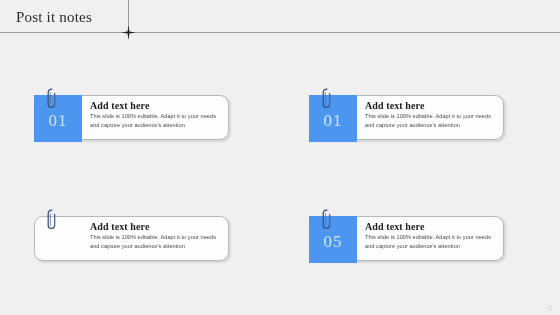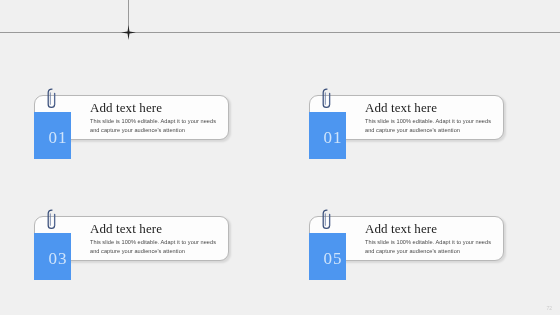--- a/index.html
+++ b/index.html
@@ -86,22 +86,22 @@
     height: 45px;
     background: #fdfdfd;
     border: 1px solid #b8b8b8;
     border-radius: 9px;
     box-shadow: 1.5px 1.5px 2px rgba(0,0,0,0.10);
     box-sizing: border-box;
   }
   .card-number-block {
     position: absolute;
     left: 0;
-    top: 17px;
-    width: 37px;
+    top: 0;
+    width: 48px;
     height: 47px;
     background: #4d96f0;
     z-index: 2;
   }
   .card-number {
     position: absolute;
     left: 0;
     top: 0;
     width: 48px;
     height: 47px;
@@ -127,22 +127,22 @@
 
   .card-text {
     position: absolute;
     left: 56px;
     top: 5px;
     width: 132px;
     z-index: 3;
   }
   .card-heading {
     font-family: "Liberation Serif", serif;
-    font-weight: normal;
-    font-size: 13px;
+    font-weight: bold;
+    font-size: 10px;
     color: #1d1d1d;
     margin: 0 0 1px 0;
     letter-spacing: 0.1px;
   }
   .card-desc {
     font-family: "Liberation Sans", sans-serif;
     font-size: 5.6px;
     line-height: 8.5px;
     color: #4a4a4a;
     margin: 0;
@@ -156,20 +156,21 @@
     bottom: 4px;
     font-family: "Liberation Sans", sans-serif;
     font-size: 5px;
     color: #cccccc;
   }
 </style>
 </head>
 <body>
 
 <div class="header">
+  <div class="header-title">Post it notes</div>
   <div class="header-vrule"></div>
   <div class="header-rule"></div>
   <div class="header-star">
     <svg width="15" height="15" viewBox="0 0 15 15">
       <path d="M7.5 0 L8.45 6.55 L15 7.5 L8.45 8.45 L7.5 15 L6.55 8.45 L0 7.5 L6.55 6.55 Z" fill="#222222"></path>
     </svg>
   </div>
 </div>
 
 <div class="cards">
@@ -205,23 +206,20 @@
       </svg>
     </div>
     <div class="card-text">
       <p class="card-heading">Add text here</p>
       <p class="card-desc">This slide is 100% editable. Adapt it to your needs and capture your audience's attention</p>
     </div>
   </div>
 
   <div class="card card-pos-2">
     <div class="card-body"></div>
-    <div class="card-number-block">
-      <div class="card-number">03</div>
-    </div>
     <div class="clip">
       <svg width="12" height="26" viewBox="0 0 12 26">
         <path d="M6 2 C3.6 2 2.2 3.4 2.2 5.6 L2.2 17.5 C2.2 19.2 3.6 20.4 5.4 20.4 C7.2 20.4 8.6 19.2 8.6 17.5 L8.6 6.4" fill="none" stroke="#3a4f7a" stroke-width="1.25" stroke-linecap="round"></path>
         <path d="M8.6 6.4 L8.6 17.6" fill="none" stroke="#5a6f9a" stroke-width="0.9" stroke-linecap="round"></path>
         <path d="M4.3 5.8 L4.3 17.4" fill="none" stroke="#5a6f9a" stroke-width="0.8" stroke-linecap="round"></path>
       </svg>
     </div>
     <div class="card-text">
       <p class="card-heading">Add text here</p>
       <p class="card-desc">This slide is 100% editable. Adapt it to your needs and capture your audience's attention</p>

